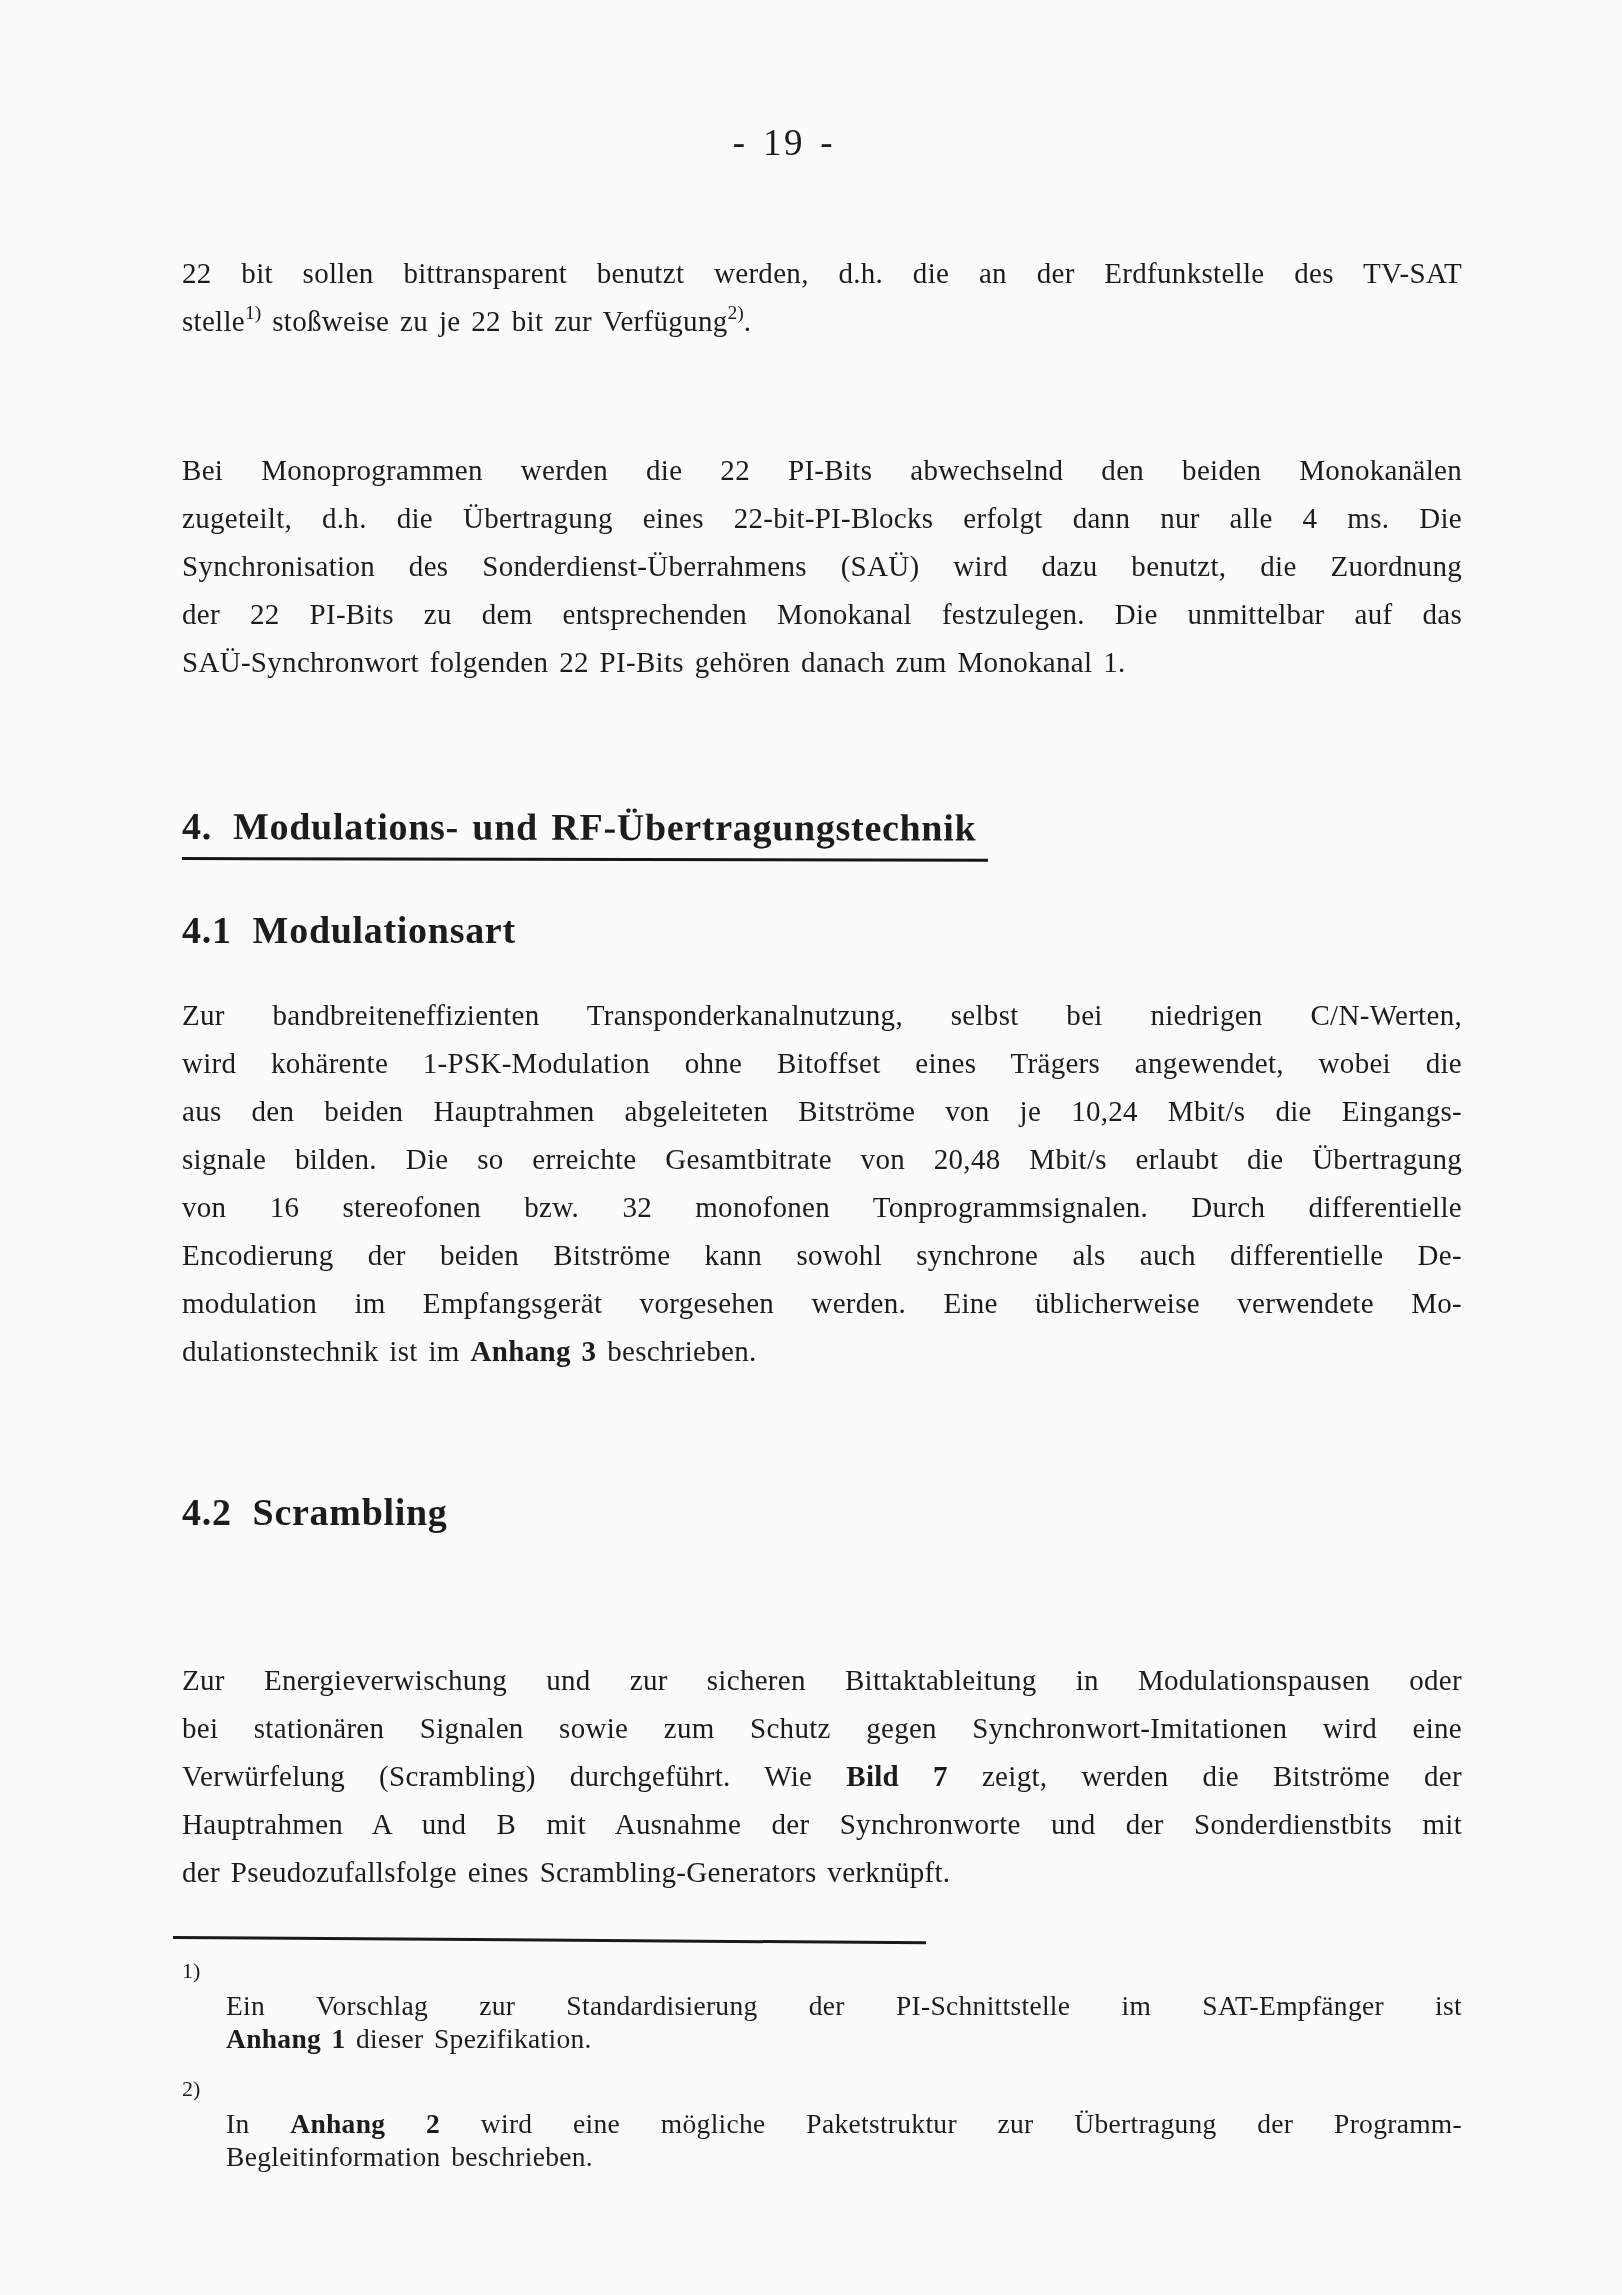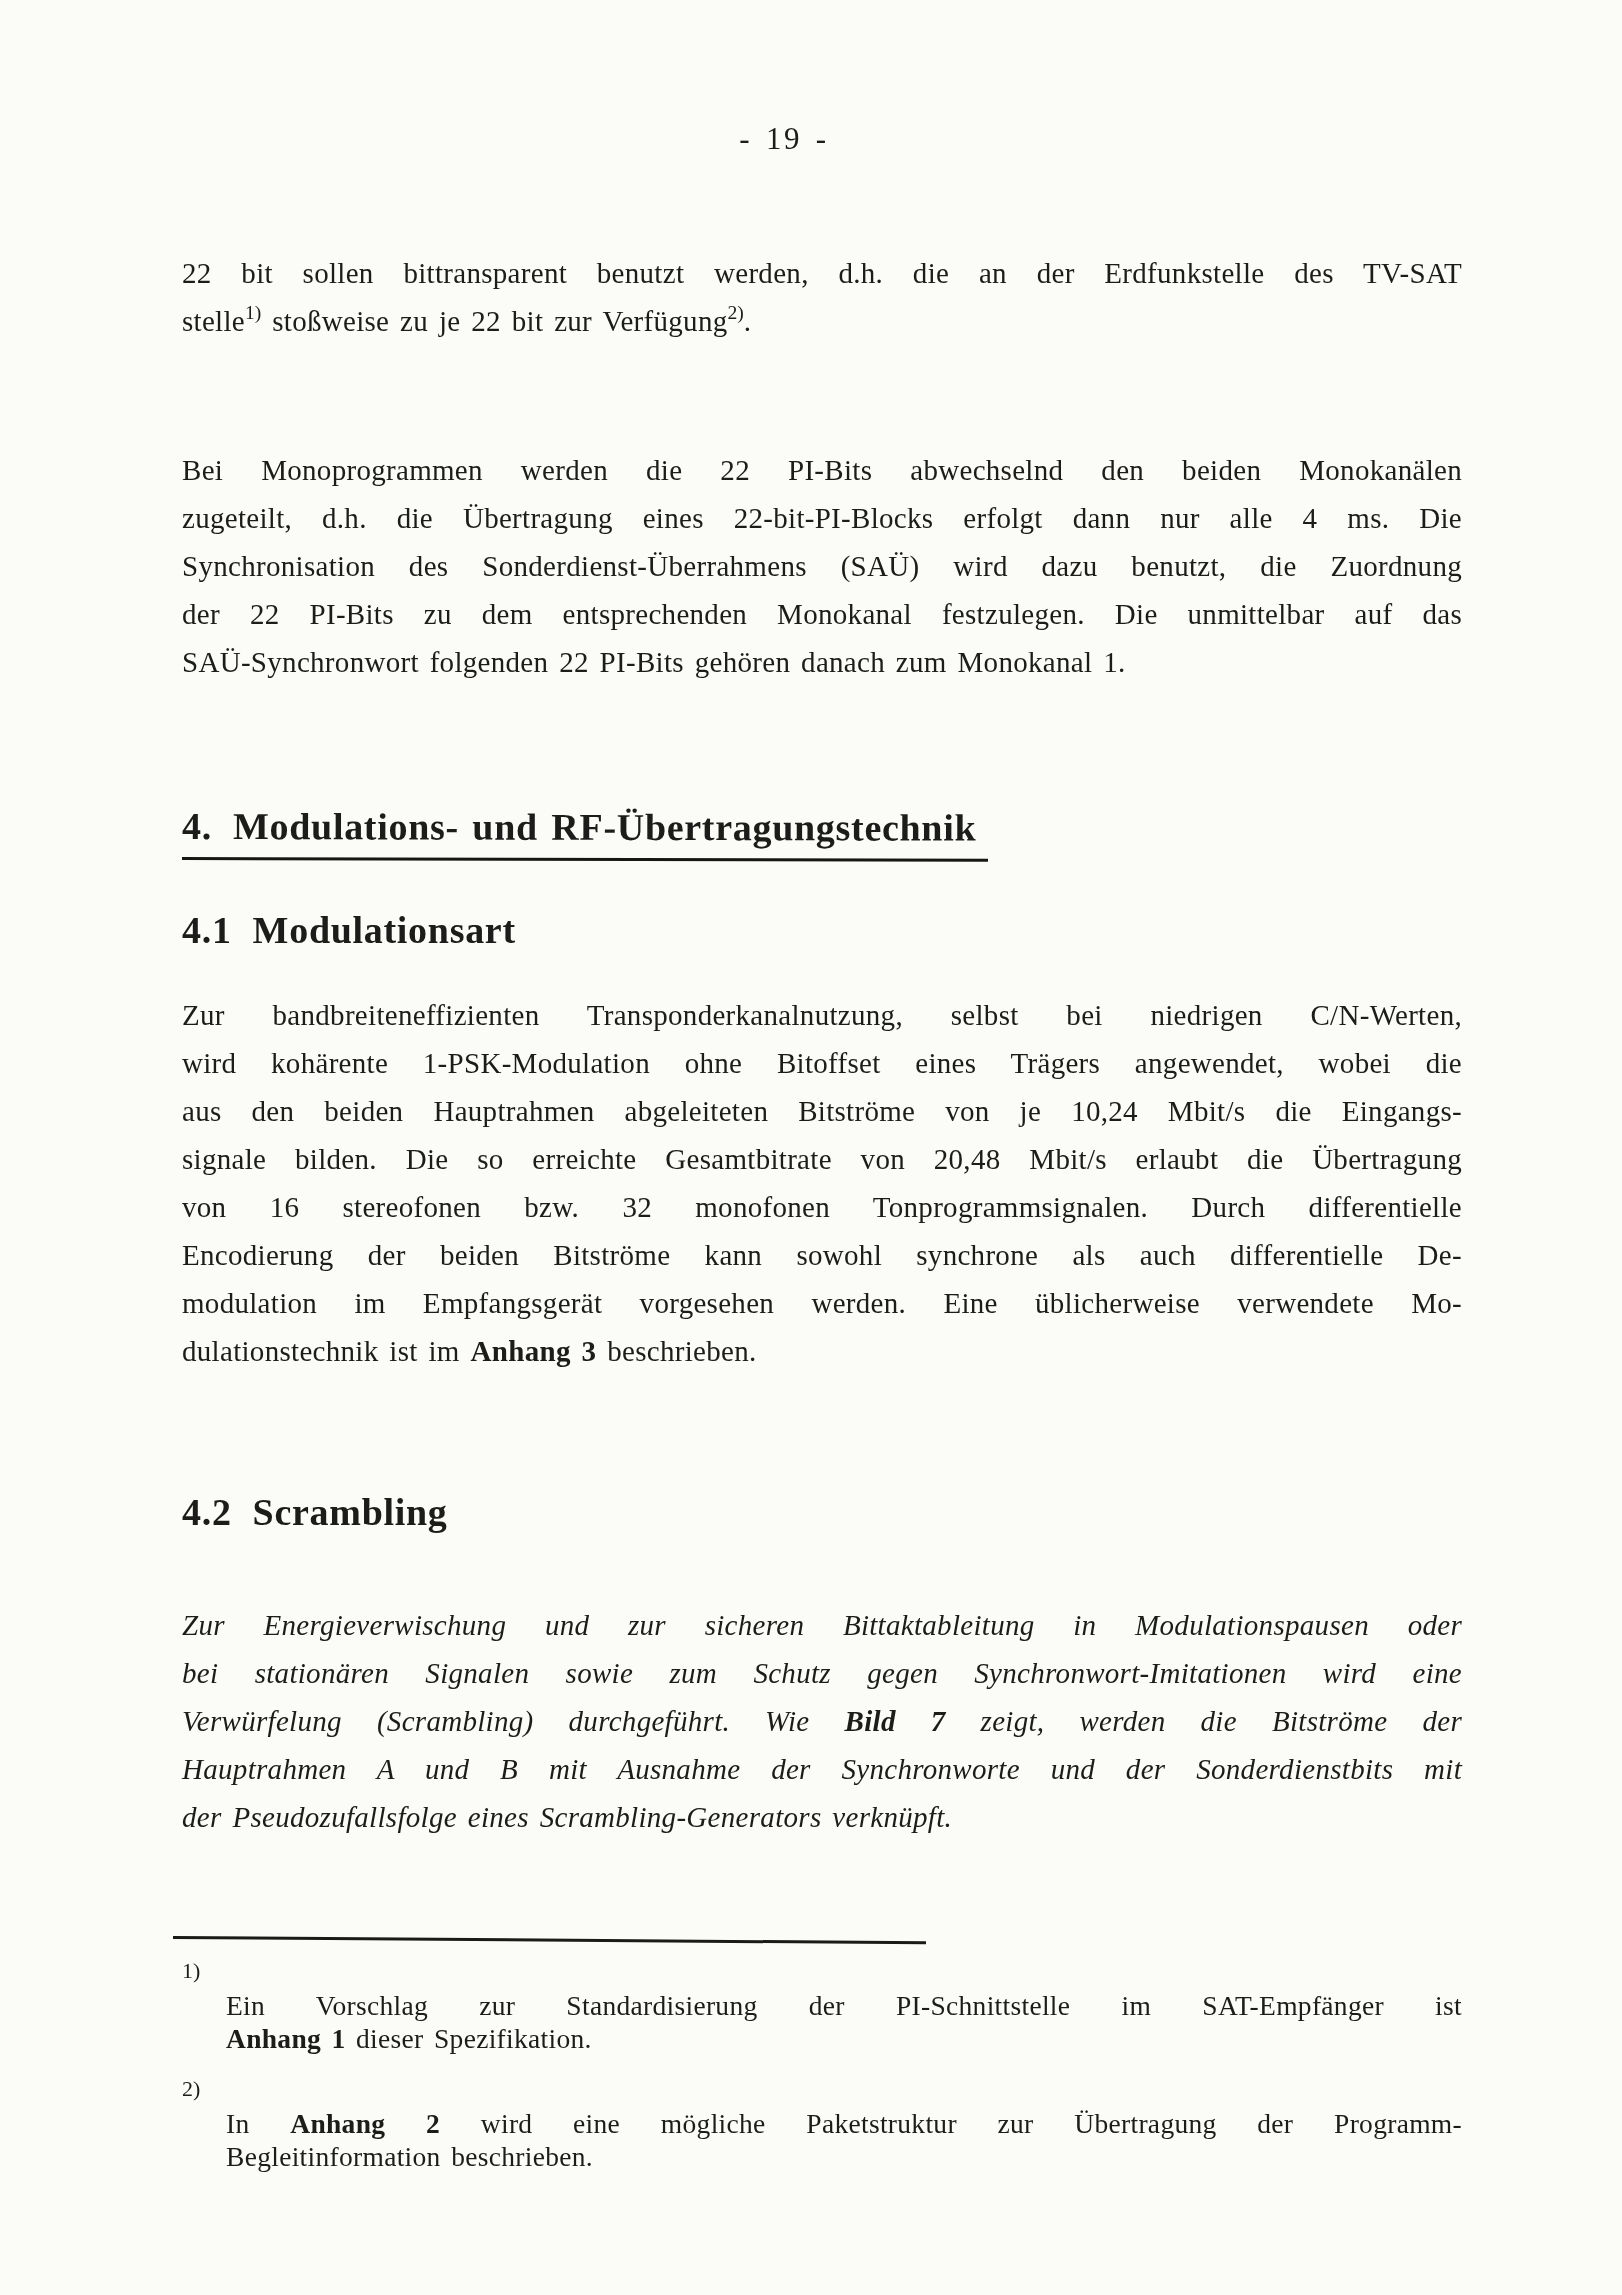--- a/index.html
+++ b/index.html
@@ -12,35 +12,35 @@
     color: #1c1c1a;
     font-family: "Liberation Serif", "DejaVu Serif", serif;
     overflow: hidden;
     word-spacing: 3.3px;
   }
   .page-number {
     position: absolute;
     top: 121px; left: 0;
     width: 1568px;
     text-align: center;
-    font-size: 31px;
+    font-size: 37px;
     letter-spacing: 2.6px;
   }
   .para {
     position: absolute;
     left: 182px;
     width: 1280px;
     font-size: 29px;
     line-height: 48px;
     letter-spacing: 0.3px;
   }
   #para1 { top: 249px; }
   #para2 { top: 446px; }
   #para3 { top: 991px; }
-  #para4 { top: 1601px; font-style: italic; }
+  #para4 { top: 1656px; }
   .line.justify { text-align: justify; text-align-last: justify; }
   .line.last { text-align: left; }
   .seg-b { font-weight: bold; }
   .seg-sup {
     position: relative;
     top: -11.8px;
     font-size: 19.6px;
     letter-spacing: 0;
   }
   .heading {

